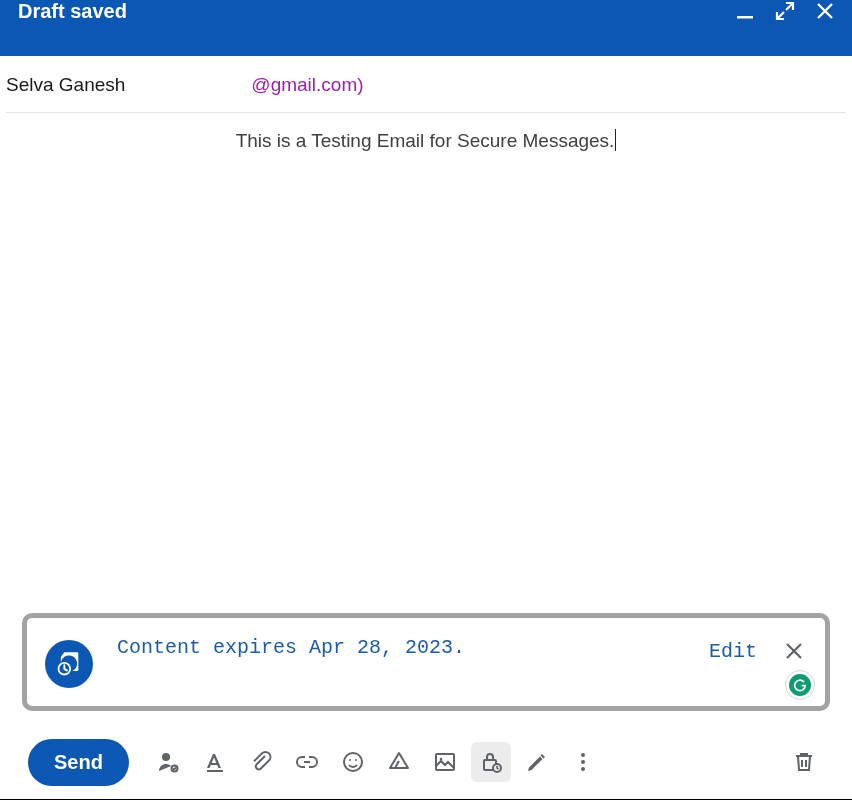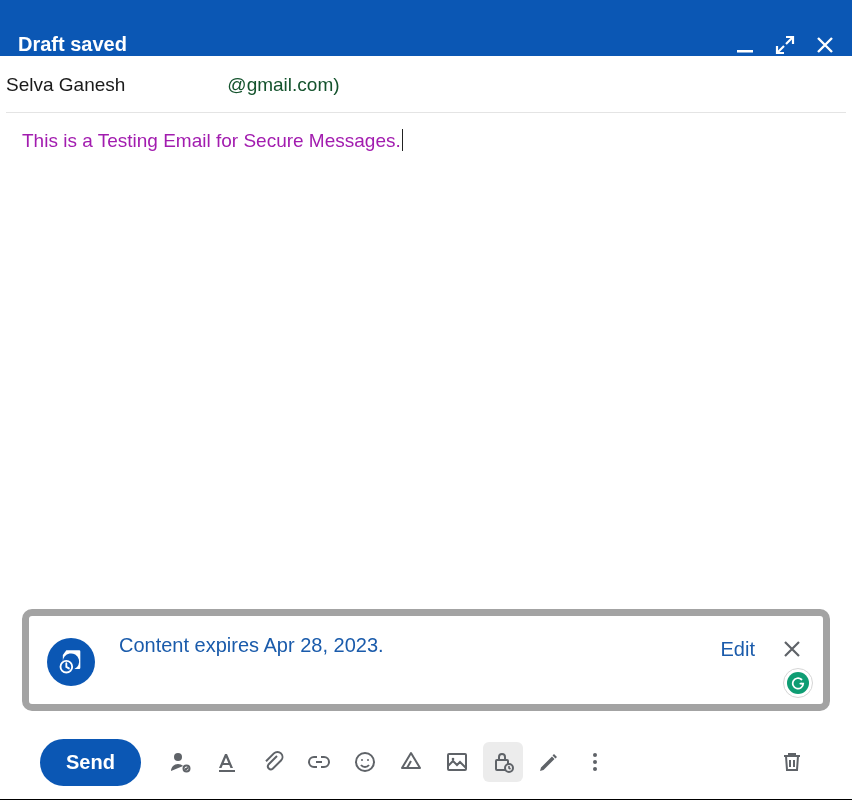--- a/index.html
+++ b/index.html
@@ -3,67 +3,69 @@
 <meta charset="utf-8">
 <style>
   * { box-sizing: border-box; margin: 0; padding: 0; }
   html, body { width: 852px; height: 800px; font-family: Arial, Helvetica, sans-serif; background: #fff; }
   .window { width: 852px; height: 800px; display: flex; flex-direction: column; border-bottom: 1px solid #000; }
   .titlebar {
     background: #0b57b4;
     color: #fff;
     height: 56px;
     display: flex;
-    align-items: flex-end;
+    align-items: flex-start;
     padding: 0 16px 0 18px;
     font-size: 20px;
     font-weight: 700;
   }
   .titlebar-title { flex: 1; }
   .titlebar-btns { display: flex; gap: 18px; align-items: center; }
   .titlebar-btns .ico { width: 22px; height: 22px; display: inline-flex; align-items: center; justify-content: center; cursor: pointer; }
 
   .fields { padding: 0 6px; }
   .field-row {
     border-bottom: 1px solid #e4e4e4;
     padding: 18px 0 16px 0;
     font-size: 19px;
     color: #222;
     display: flex;
     align-items: baseline;
     gap: 6px;
   }
   .recipient-name { color: #1a1a1a; }
-  .recipient-email { color: #14532d; margin-left: 96px; }
+  .recipient-email { color: #a21caf; margin-left: 120px; }
 
   .body-area {
     flex: 1;
     padding: 16px 22px 0 22px;
     font-size: 19px;
-    color: #a21caf;
+    color: #404040;
     position: relative;
+    text-align: center;
   }
   .cursor-caret {
     display: inline-block;
     width: 1px;
     height: 22px;
     background: #222;
     vertical-align: text-bottom;
     margin-left: 1px;
   }
 
   .confidential-card {
     margin: 0 22px 14px 22px;
-    border: 7px solid #a3a3a3;
+    border: 5px solid #a3a3a3;
     border-radius: 10px;
     padding: 18px 20px 18px 18px;
     display: flex;
     align-items: flex-start;
     gap: 24px;
     position: relative;
+    font-family: Liberation Mono, monospace;
   }
   .conf-icon-wrap {
     width: 48px; height: 48px;
     border-radius: 50%;
     background: #0b57b4;
     display: flex; align-items: center; justify-content: center;
     flex-shrink: 0;
     margin-top: 4px;
   }
   .conf-text { flex: 1; }
@@ -86,21 +88,21 @@
   }
   .grammarly-inner {
     width: 22px; height: 22px; border-radius: 50%;
     background: #0e9d73;
     display:flex; align-items:center; justify-content:center;
     color:#fff; font-weight:700; font-size:13px;
   }
 
   .toolbar {
     height: 74px;
-    padding: 0 40px;
+    padding: 0 28px;
     display: flex;
     align-items: center;
     gap: 6px;
   }
   .send-btn {
     background: #0b57b4;
     color: #fff;
     border: none;
     border-radius: 26px;
     font-size: 20px;

